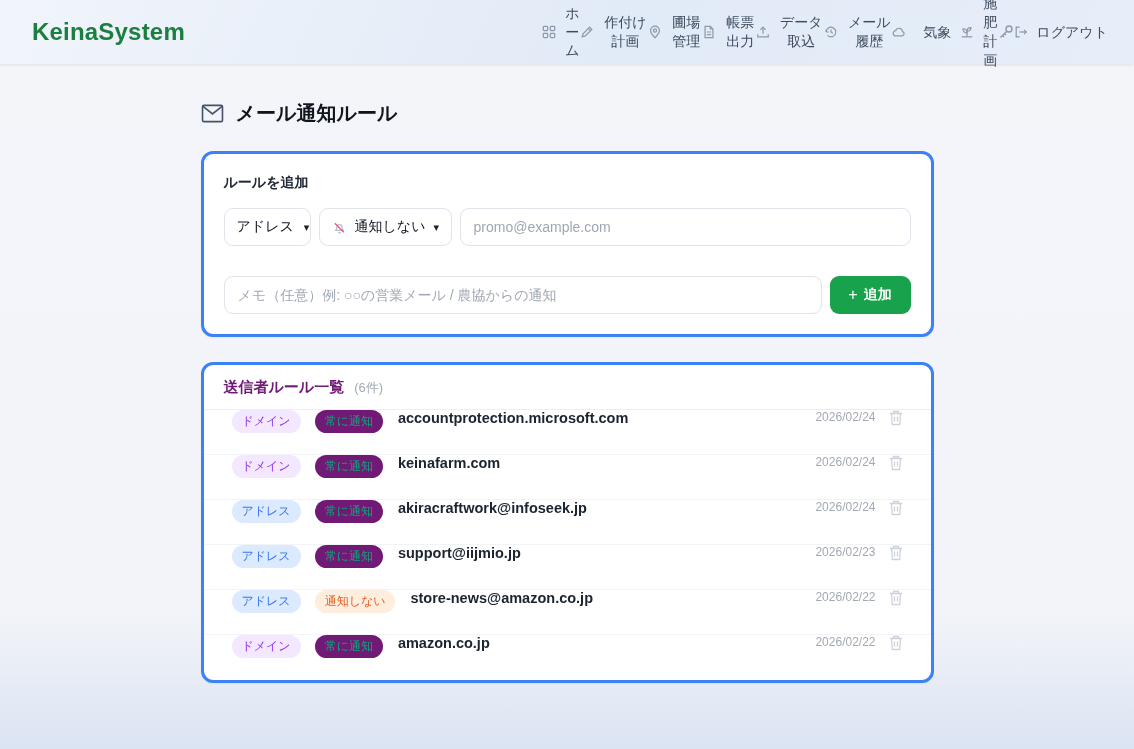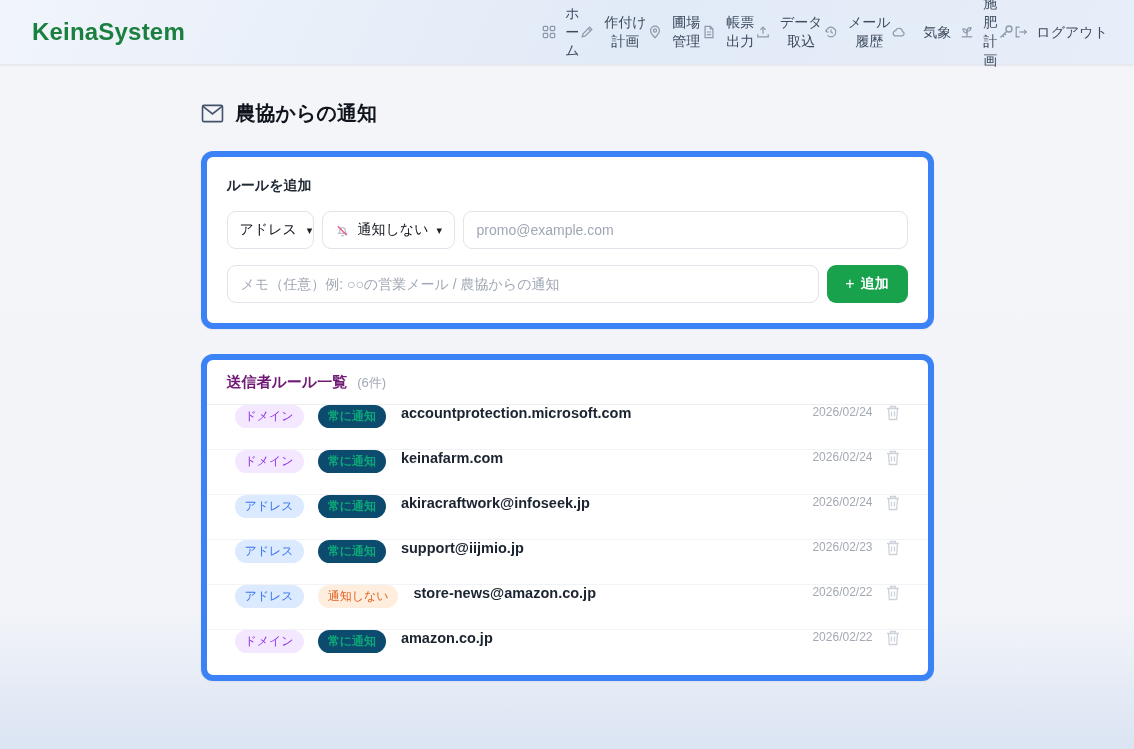--- a/index.html
+++ b/index.html
@@ -56,21 +56,21 @@
   
   main { width: 733px; margin: 0 auto; }
   .page-title-row {
     display: flex; align-items: center; gap: 12px;
     margin: 36px 0 24px;
   }
   .page-title-row h1 { font-size: 20px; font-weight: 700; color: #10141c; }
 
   .card {
     background: #ffffff;
-    border: 6px solid #3b82f6;
+    border: 3px solid #3b82f6;
     border-radius: 12px;
     box-shadow: 0 1px 2px rgba(16,24,40,.05);
   }
 
   
   .add-card { padding: 20px; }
   .card-title { font-size: 14px; font-weight: 700; color: #222a36; }
   .form-row { display: flex; gap: 8px; margin-top: 16px; }
   .select {
     height: 38px; display: flex; align-items: center; gap: 8px;
@@ -112,21 +112,21 @@
     border-bottom: 1px solid #f1f3f6;
   }
   .rule-row:last-child { border-bottom: none; }
   .badge {
     font-size: 12px; line-height: 1;
     padding: 5px 10px 6px; border-radius: 999px;
     white-space: nowrap;
   }
   .badge[data-kind="domain"]  { background: #f3e8ff; color: #9333ea; }
   .badge[data-kind="address"] { background: #dbeafe; color: #3b76f0; }
-  .badge[data-kind="always"]  { background: #0c4a6e; color: #0da678; margin-left: 14px; font-weight: bold; }
+  .badge[data-kind="always"]  { background: #701a75; color: #0da678; margin-left: 14px; }
   .badge[data-kind="never"]   { background: #ffeedd; color: #e25e22; margin-left: 14px; }
   .rule-value { margin-left: 15px; font-size: 14.5px; font-weight: 700; color: #1b2430; }
   .rule-date { margin-left: auto; font-size: 12px; color: #a3a9b3; }
   .trash-btn {
     margin-left: 13px; background: none; border: none; cursor: pointer;
     display: inline-flex; padding: 0;
   }
 </style>
 </head>
 <body>
@@ -247,21 +247,21 @@
 
 <main>
 
   <div class="page-title-row">
     <span style="display:inline-flex">
       <svg width="23" height="19" viewBox="0 0 24 20" fill="none" stroke="#45526b" stroke-width="1.7">
           <rect x="1.5" y="1.5" width="21" height="17" rx="1.5"></rect>
           <path d="M2 2.5l10 8 10-8"></path>
         </svg>
     </span>
-    <h1>農協からの通知</h1>
+    <h1>メール通知ルール</h1>
   </div>
 
   <section class="card add-card">
     <div class="card-title">ルールを追加</div>
 
     <div class="form-row">
       <div class="select" style="width:87px; justify-content:space-between;">
         <span>アドレス</span>
         <span class="chev">▾</span>
       </div>
@@ -274,21 +274,21 @@
               <path d="M3 3.5l9.5 9.5" stroke="#ec5a8a" stroke-width="1.5"></path>
             </svg>
         </span>
         <span>通知しない</span>
         <span class="chev" style="margin-left:auto">▾</span>
       </div>
 
       <input class="text-input" type="text" placeholder="promo@example.com" style="">
     </div>
 
-    <div class="form-row" style="margin-top:16px;">
+    <div class="form-row" style="margin-top:30px;">
       <input class="text-input" type="text" placeholder="メモ（任意）例: ○○の営業メール / 農協からの通知" style="">
       <button class="add-btn">
         <span class="plus">+</span>
         <span>追加</span>
       </button>
     </div>
   </section>
 
   <section class="card list-card">
     <div class="list-header">

